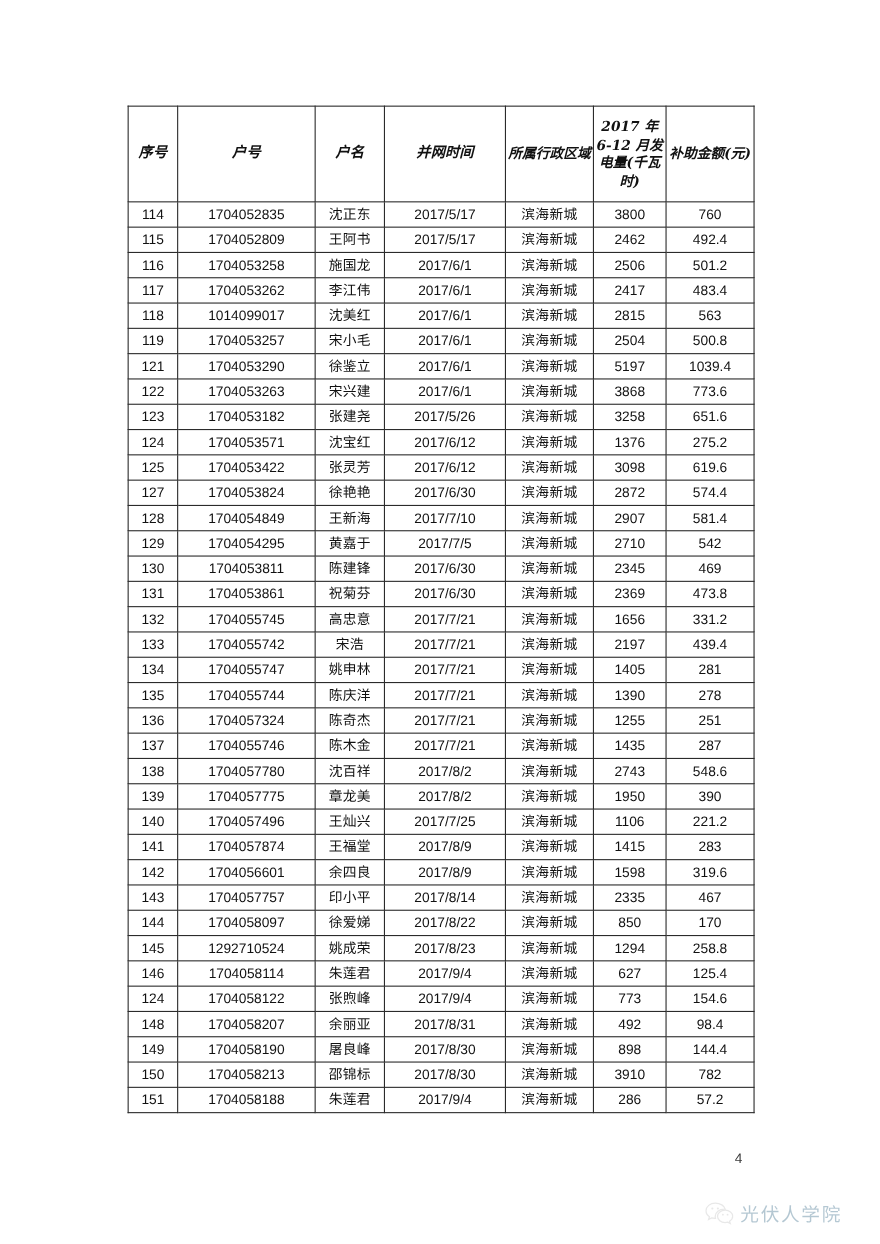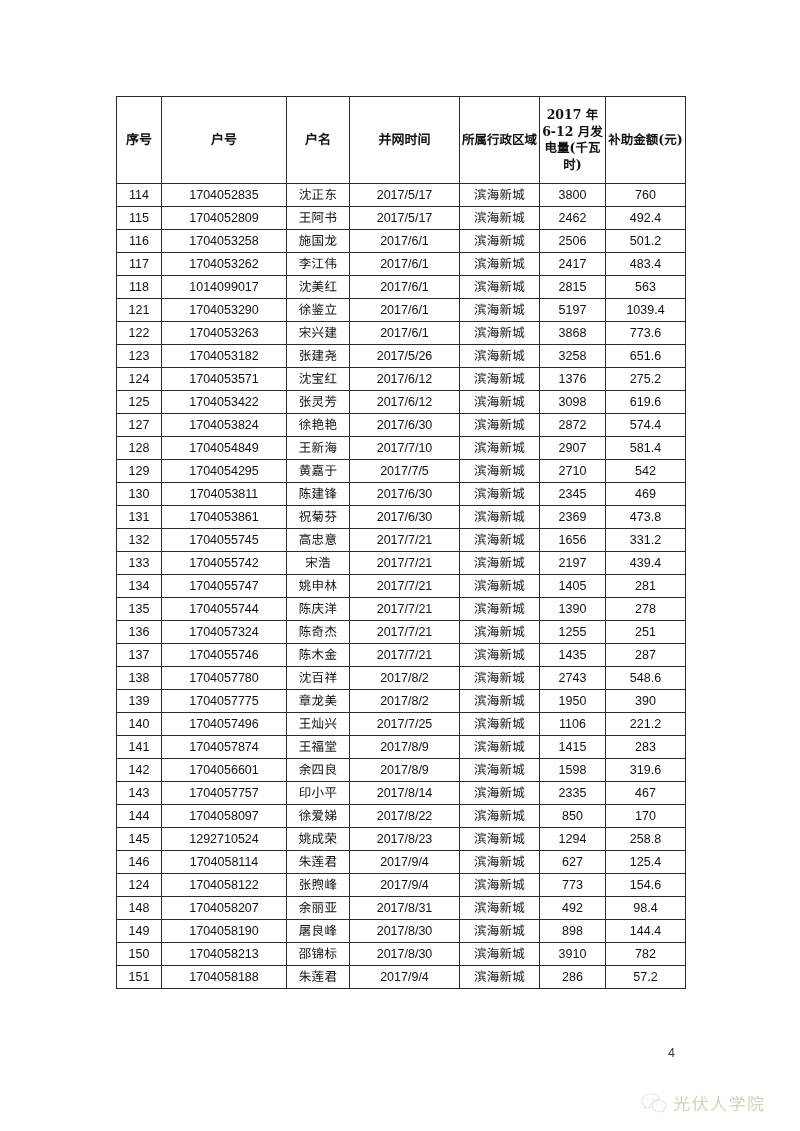--- a/index.html
+++ b/index.html
@@ -49,20 +49,21 @@
 
   
   table.subsidy thead th {
     height: 82px;
     font-family: "DejaVu Serif", "Liberation Serif", serif;
     font-weight: bold;
     font-size: 13px;
     line-height: 1.32;
     padding: 2px 2px;
     word-break: break-all;
+    font-style: italic;
   }
   table.subsidy thead th.hdr-wide {
     font-size: 12.5px;
   }
 
   
   table.subsidy tbody td {
     height: 22px;
     font-size: 12.5px;
     line-height: 20px;
@@ -115,21 +116,21 @@
   }
   #watermark .wm-logo {
     width: 26px;
     height: 22px;
     flex: 0 0 auto;
     display: block;
   }
   #watermark .wm-text {
     font-family: "DejaVu Sans", "Liberation Sans", sans-serif;
     font-size: 17px;
-    color: #4d7c0f;
+    color: #0c4a6e;
     letter-spacing: 1.5px;
     white-space: nowrap;
   }
 </style>
 </head>
 <body>
 
 <div id="page-sheet">
 
   <div id="subsidy-table-wrap">
@@ -194,20 +195,29 @@
           <tr>
             <td class="c-seq">118</td>
             <td class="c-acct">1014099017</td>
             <td class="c-name">沈美红</td>
             <td class="c-date">2017/6/1</td>
             <td class="c-region">滨海新城</td>
             <td class="c-kwh">2815</td>
             <td class="c-amt">563</td>
           </tr>
           <tr>
+            <td class="c-seq">119</td>
+            <td class="c-acct">1704053257</td>
+            <td class="c-name">宋小毛</td>
+            <td class="c-date">2017/6/1</td>
+            <td class="c-region">滨海新城</td>
+            <td class="c-kwh">2504</td>
+            <td class="c-amt">500.8</td>
+          </tr>
+          <tr>
             <td class="c-seq">121</td>
             <td class="c-acct">1704053290</td>
             <td class="c-name">徐鉴立</td>
             <td class="c-date">2017/6/1</td>
             <td class="c-region">滨海新城</td>
             <td class="c-kwh">5197</td>
             <td class="c-amt">1039.4</td>
           </tr>
           <tr>
             <td class="c-seq">122</td>

